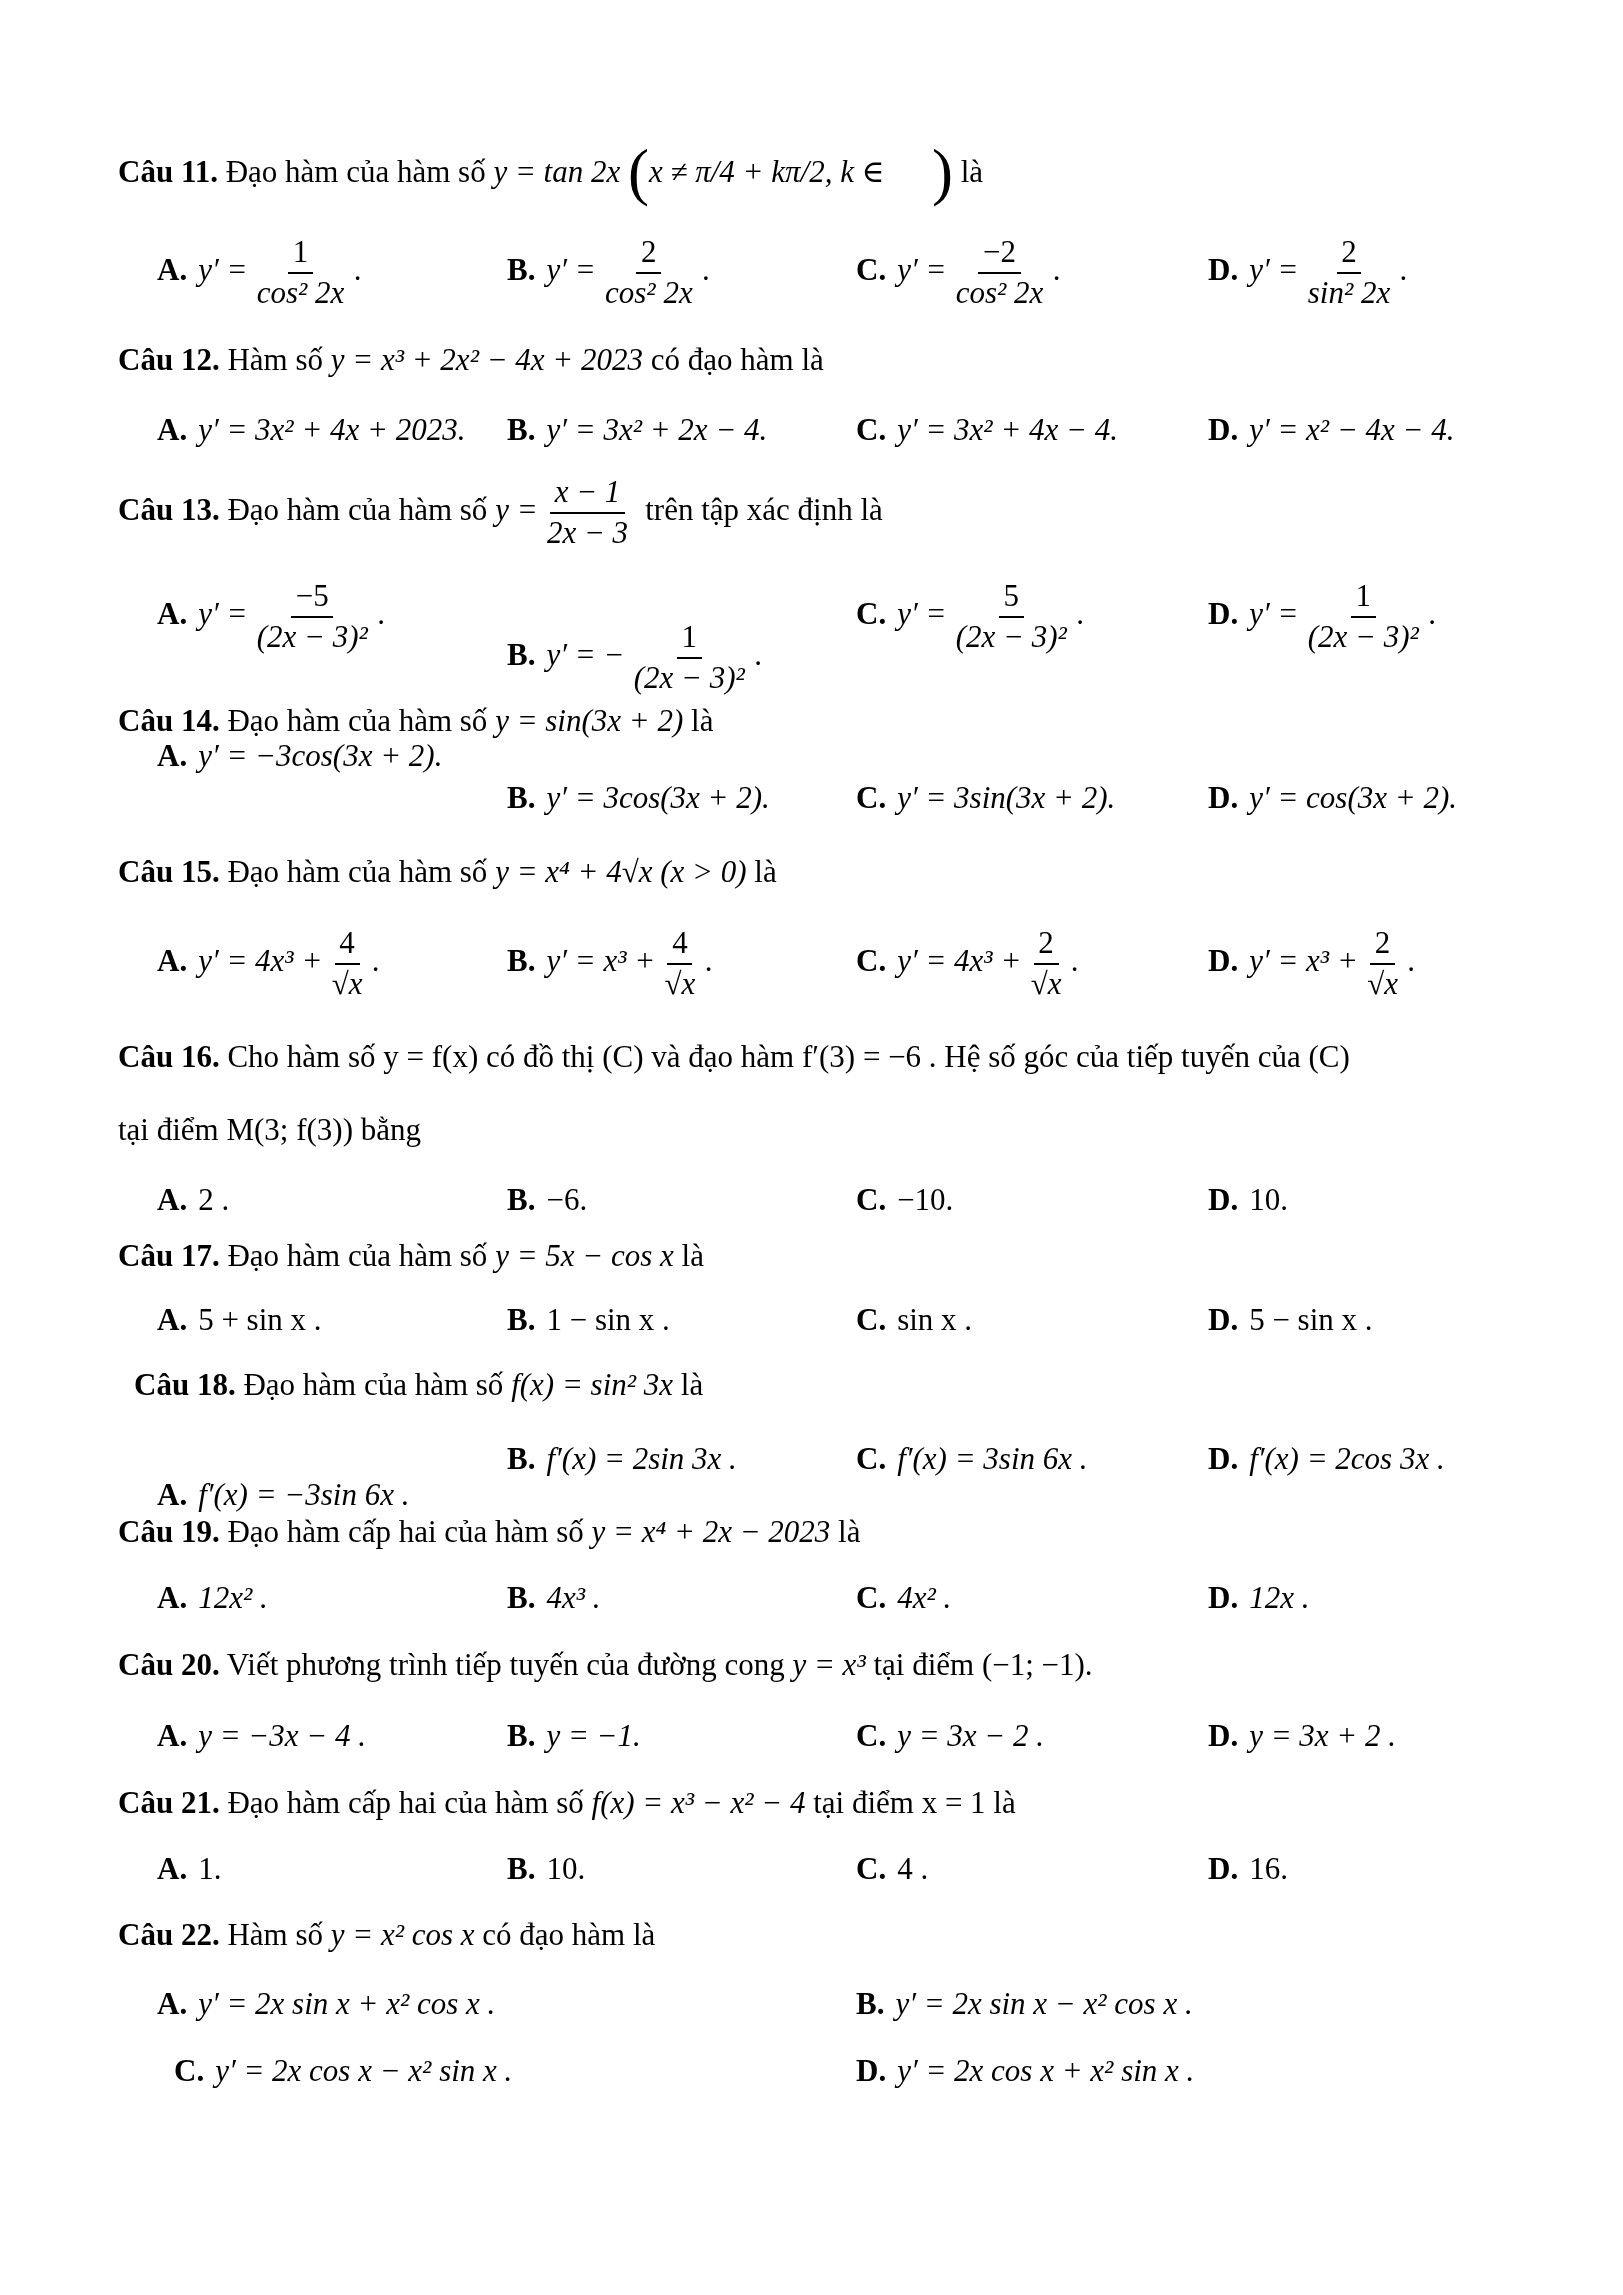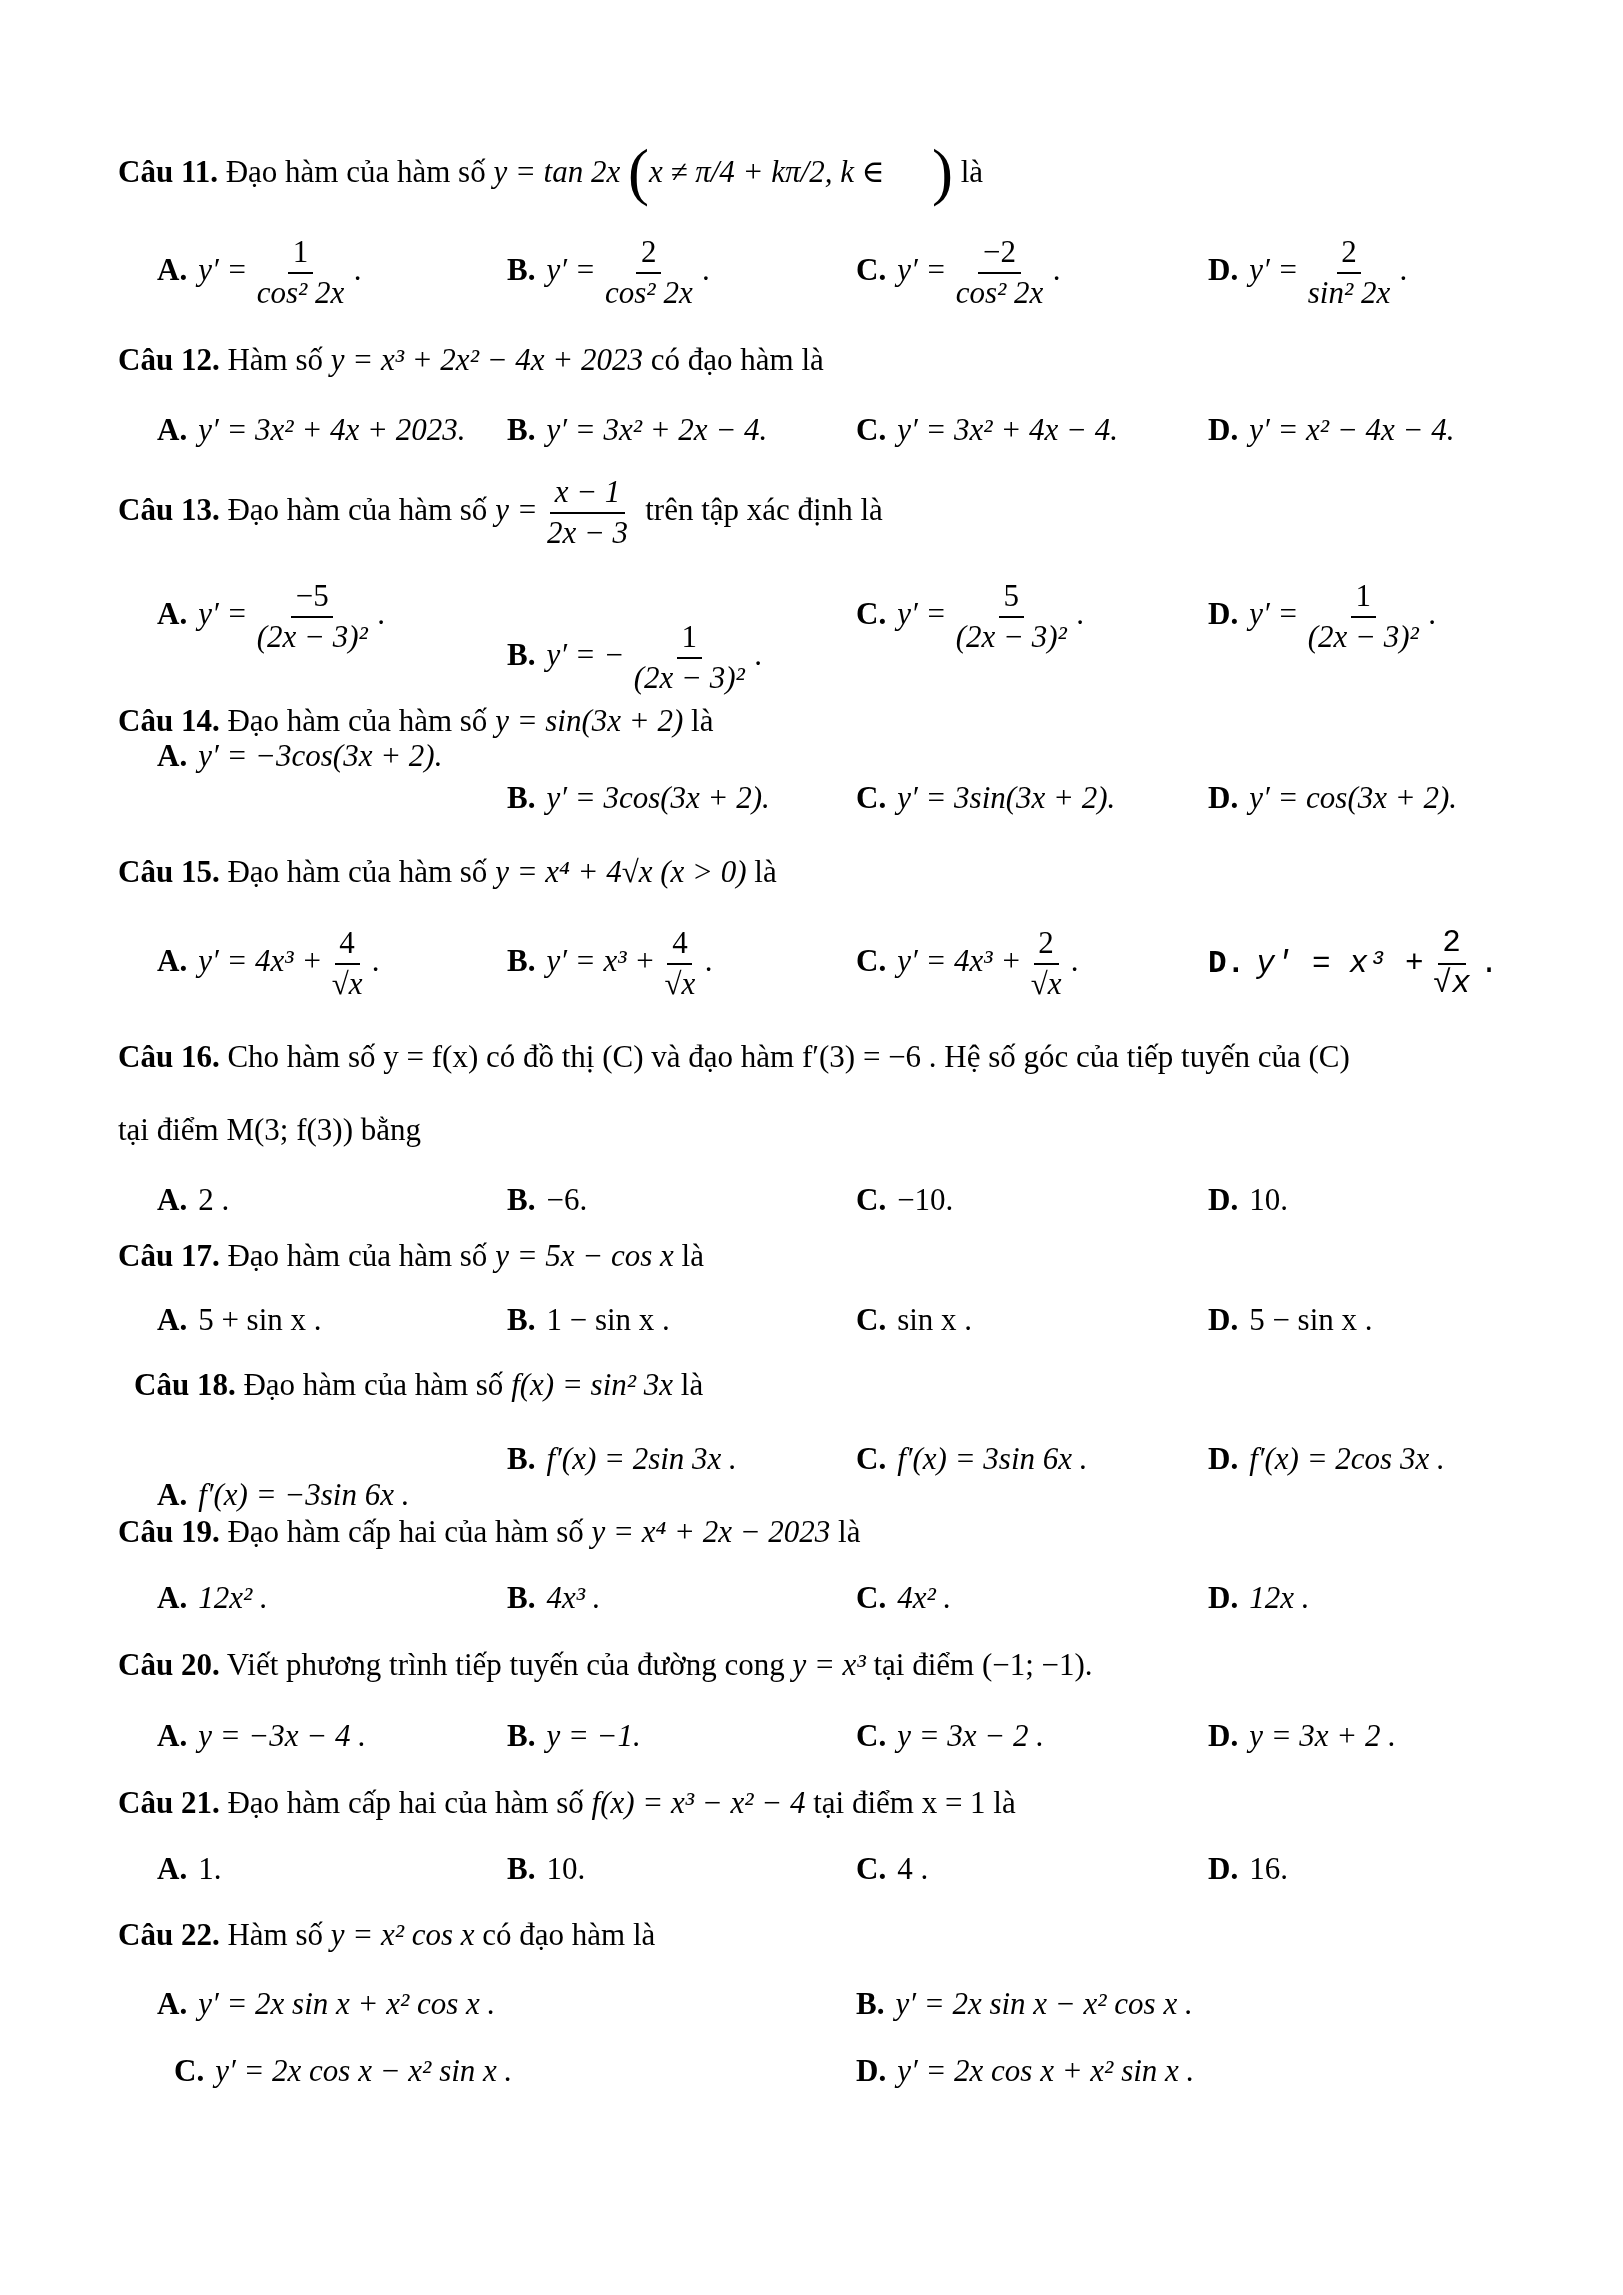--- a/index.html
+++ b/index.html
@@ -101,21 +101,21 @@
       <span class="d i">√x</span>
     </span><span>.</span></div>
 <div class="opt" style="left:507px;top:927px;"><span class="lbl">B.</span><span class="i">y′ = x³ +</span><span class="frac">
       <span class="n">4</span>
       <span class="d i">√x</span>
     </span><span>.</span></div>
 <div class="opt" style="left:856px;top:927px;"><span class="lbl">C.</span><span class="i">y′ = 4x³ +</span><span class="frac">
       <span class="n">2</span>
       <span class="d i">√x</span>
     </span><span>.</span></div>
-<div class="opt" style="left:1208px;top:927px;font-family:Liberation Mono, monospace;"><span class="lbl">D.</span><span class="i">y′ = x³ +</span><span class="frac">
+<div class="opt" style="left:1208px;top:927px;"><span class="lbl">D.</span><span class="i">y′ = x³ +</span><span class="frac">
       <span class="n">2</span>
       <span class="d i">√x</span>
     </span><span>.</span></div>
 
 <div class="line q" style="top:1041px;">
   <b class="num">Câu 16.</b>
   <span>Cho hàm số y = f(x) có đồ thị (C) và đạo hàm f′(3) = −6 . Hệ số góc của tiếp tuyến của (C)</span>
 </div>
 <div class="line" style="top:1114px;">
   <span>tại điểm M(3; f(3)) bằng</span>

